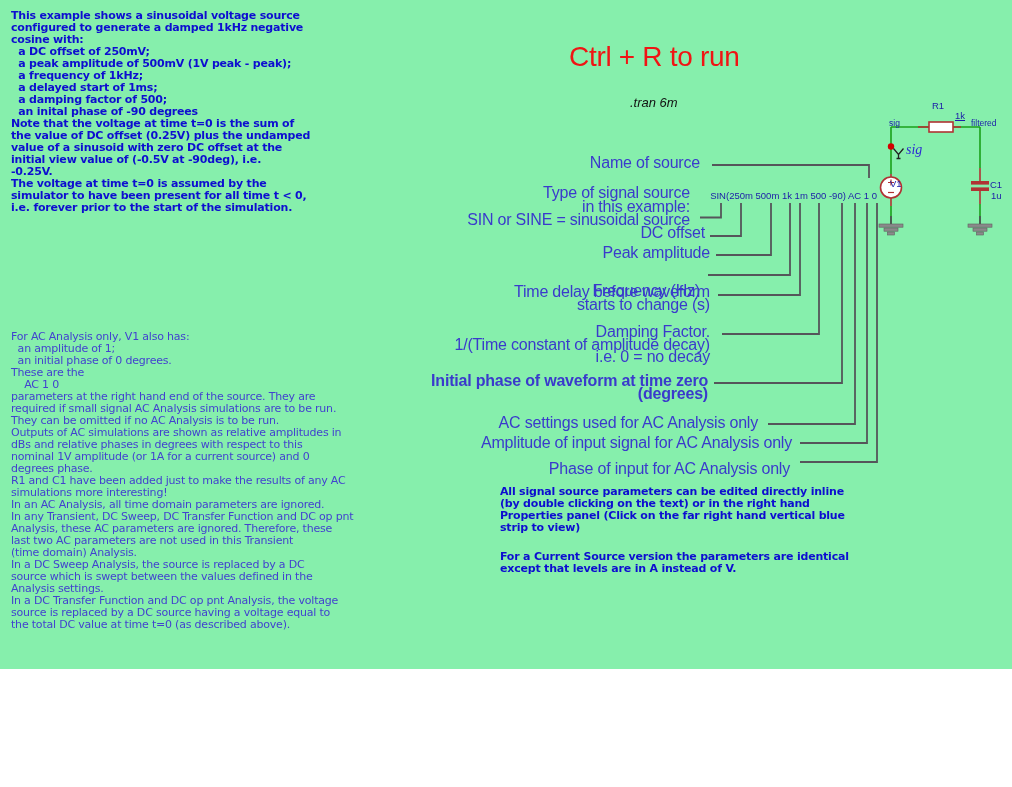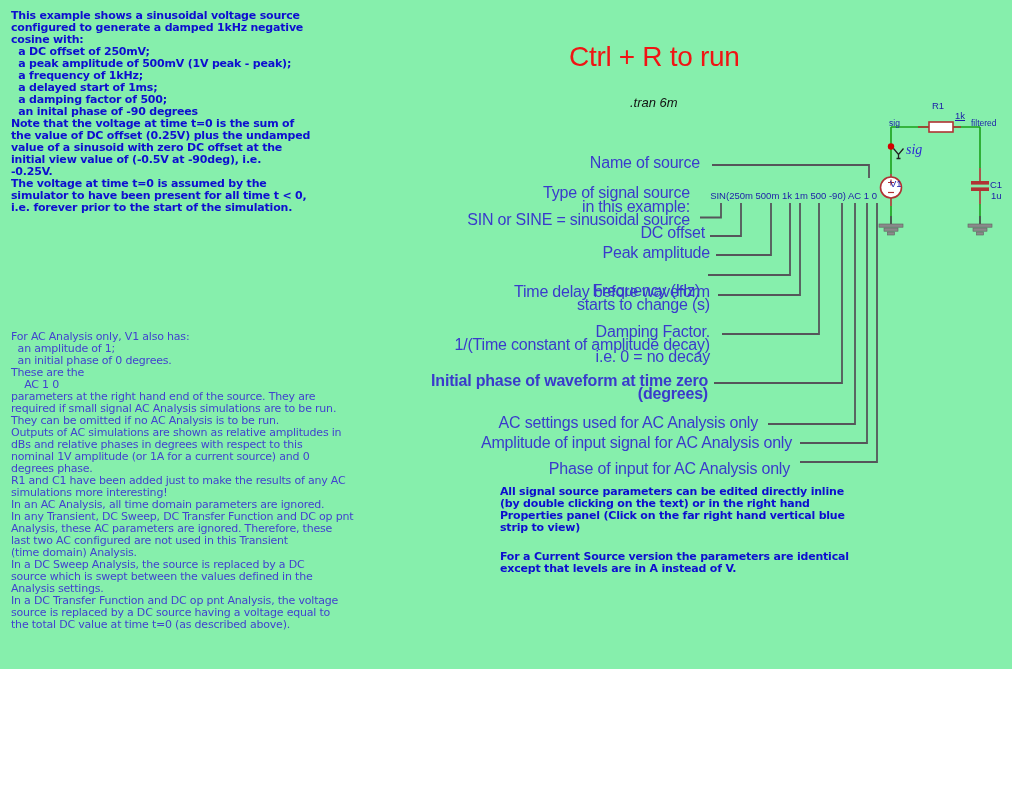--- a/index.html
+++ b/index.html
@@ -105,21 +105,21 @@
       <div class="ln">They can be omitted if no AC Analysis is to be run.</div>
       <div class="ln">Outputs of AC simulations are shown as relative amplitudes in</div>
       <div class="ln">dBs and relative phases in degrees with respect to this</div>
       <div class="ln">nominal 1V amplitude (or 1A for a current source) and 0</div>
       <div class="ln">degrees phase.</div>
       <div class="ln">R1 and C1 have been added just to make the results of any AC</div>
       <div class="ln">simulations more interesting!</div>
       <div class="ln">In an AC Analysis, all time domain parameters are ignored.</div>
       <div class="ln">In any Transient, DC Sweep, DC Transfer Function and DC op pnt</div>
       <div class="ln">Analysis, these AC parameters are ignored. Therefore, these</div>
-      <div class="ln">last two AC configured are not used in this Transient</div>
+      <div class="ln">last two AC parameters are not used in this Transient</div>
       <div class="ln">(time domain) Analysis.</div>
       <div class="ln">In a DC Sweep Analysis, the source is replaced by a DC</div>
       <div class="ln">source which is swept between the values defined in the</div>
       <div class="ln">Analysis settings.</div>
       <div class="ln">In a DC Transfer Function and DC op pnt Analysis, the voltage</div>
       <div class="ln">source is replaced by a DC source having a voltage equal to</div>
       <div class="ln">the total DC value at time t=0 (as described above).</div>
     </div>
   <div id="bottomRightNote1" class="note bold">
       <div class="ln">All signal source parameters can be edited directly inline</div>

